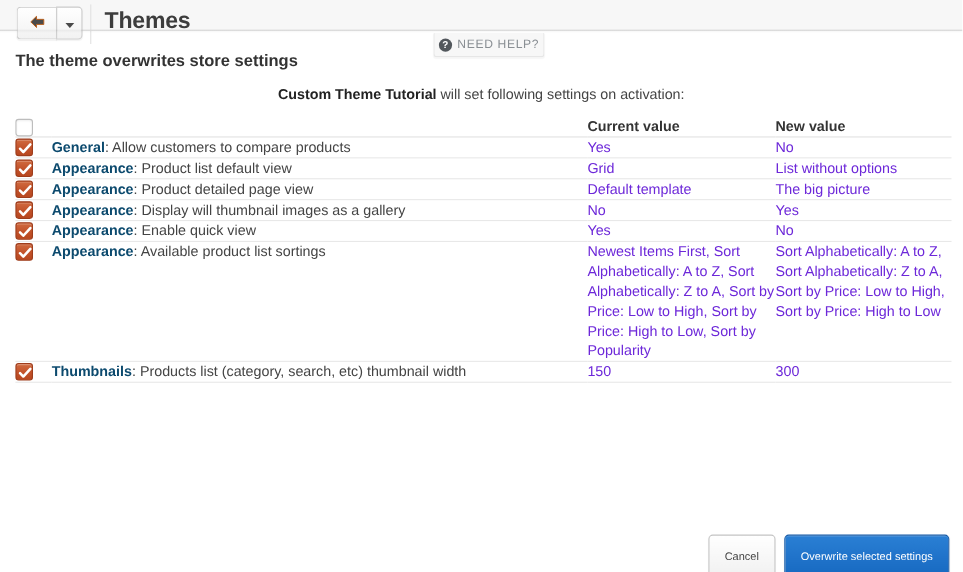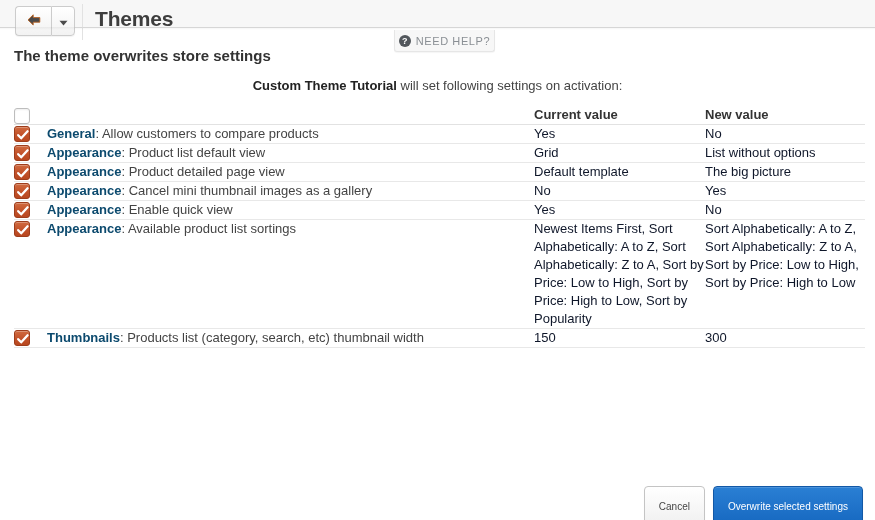--- a/index.html
+++ b/index.html
@@ -162,21 +162,21 @@
   }
   tbody td {
     padding: 11px 0 11px 0;
     border-bottom: 1px solid #e8e8e8;
     font-size: 13px;
     color: #444444;
     line-height: 18px;
   }
   tbody tr:last-child td { border-bottom: 1px solid #e8e8e8; }
   td.name-cell b { font-weight: bold; color: #0c4a6e; }
-  td.value-cell { color: #0f172a; }
+  td.value-cell { color: #6d28d9; }
 
   
   .cb {
     width: 16px; height: 16px;
     border-radius: 3px;
     box-sizing: border-box;
     display: inline-block;
     position: relative;
     cursor: pointer;
     vertical-align: top;
@@ -310,21 +310,21 @@
                   <path d="M2.2 7.2 L5.2 10.3 L11.6 3.3" fill="none" stroke="#ffffff" stroke-width="2.3" stroke-linecap="round" stroke-linejoin="round"></path>
                 </svg></span></span></td>
           <td class="name-cell"><b>Appearance</b><span>: Product detailed page view</span></td>
           <td class="value-cell">Default template</td>
           <td class="value-cell">The big picture</td>
         </tr>
         <tr>
           <td><span class="cb cb-on"><span class="check-icon"><svg width="14" height="14" viewBox="0 0 14 14">
                   <path d="M2.2 7.2 L5.2 10.3 L11.6 3.3" fill="none" stroke="#ffffff" stroke-width="2.3" stroke-linecap="round" stroke-linejoin="round"></path>
                 </svg></span></span></td>
-          <td class="name-cell"><b>Appearance</b><span>: Cancel mini thumbnail images as a gallery</span></td>
+          <td class="name-cell"><b>Appearance</b><span>: Display will thumbnail images as a gallery</span></td>
           <td class="value-cell">No</td>
           <td class="value-cell">Yes</td>
         </tr>
         <tr>
           <td><span class="cb cb-on"><span class="check-icon"><svg width="14" height="14" viewBox="0 0 14 14">
                   <path d="M2.2 7.2 L5.2 10.3 L11.6 3.3" fill="none" stroke="#ffffff" stroke-width="2.3" stroke-linecap="round" stroke-linejoin="round"></path>
                 </svg></span></span></td>
           <td class="name-cell"><b>Appearance</b><span>: Enable quick view</span></td>
           <td class="value-cell">Yes</td>
           <td class="value-cell">No</td>

